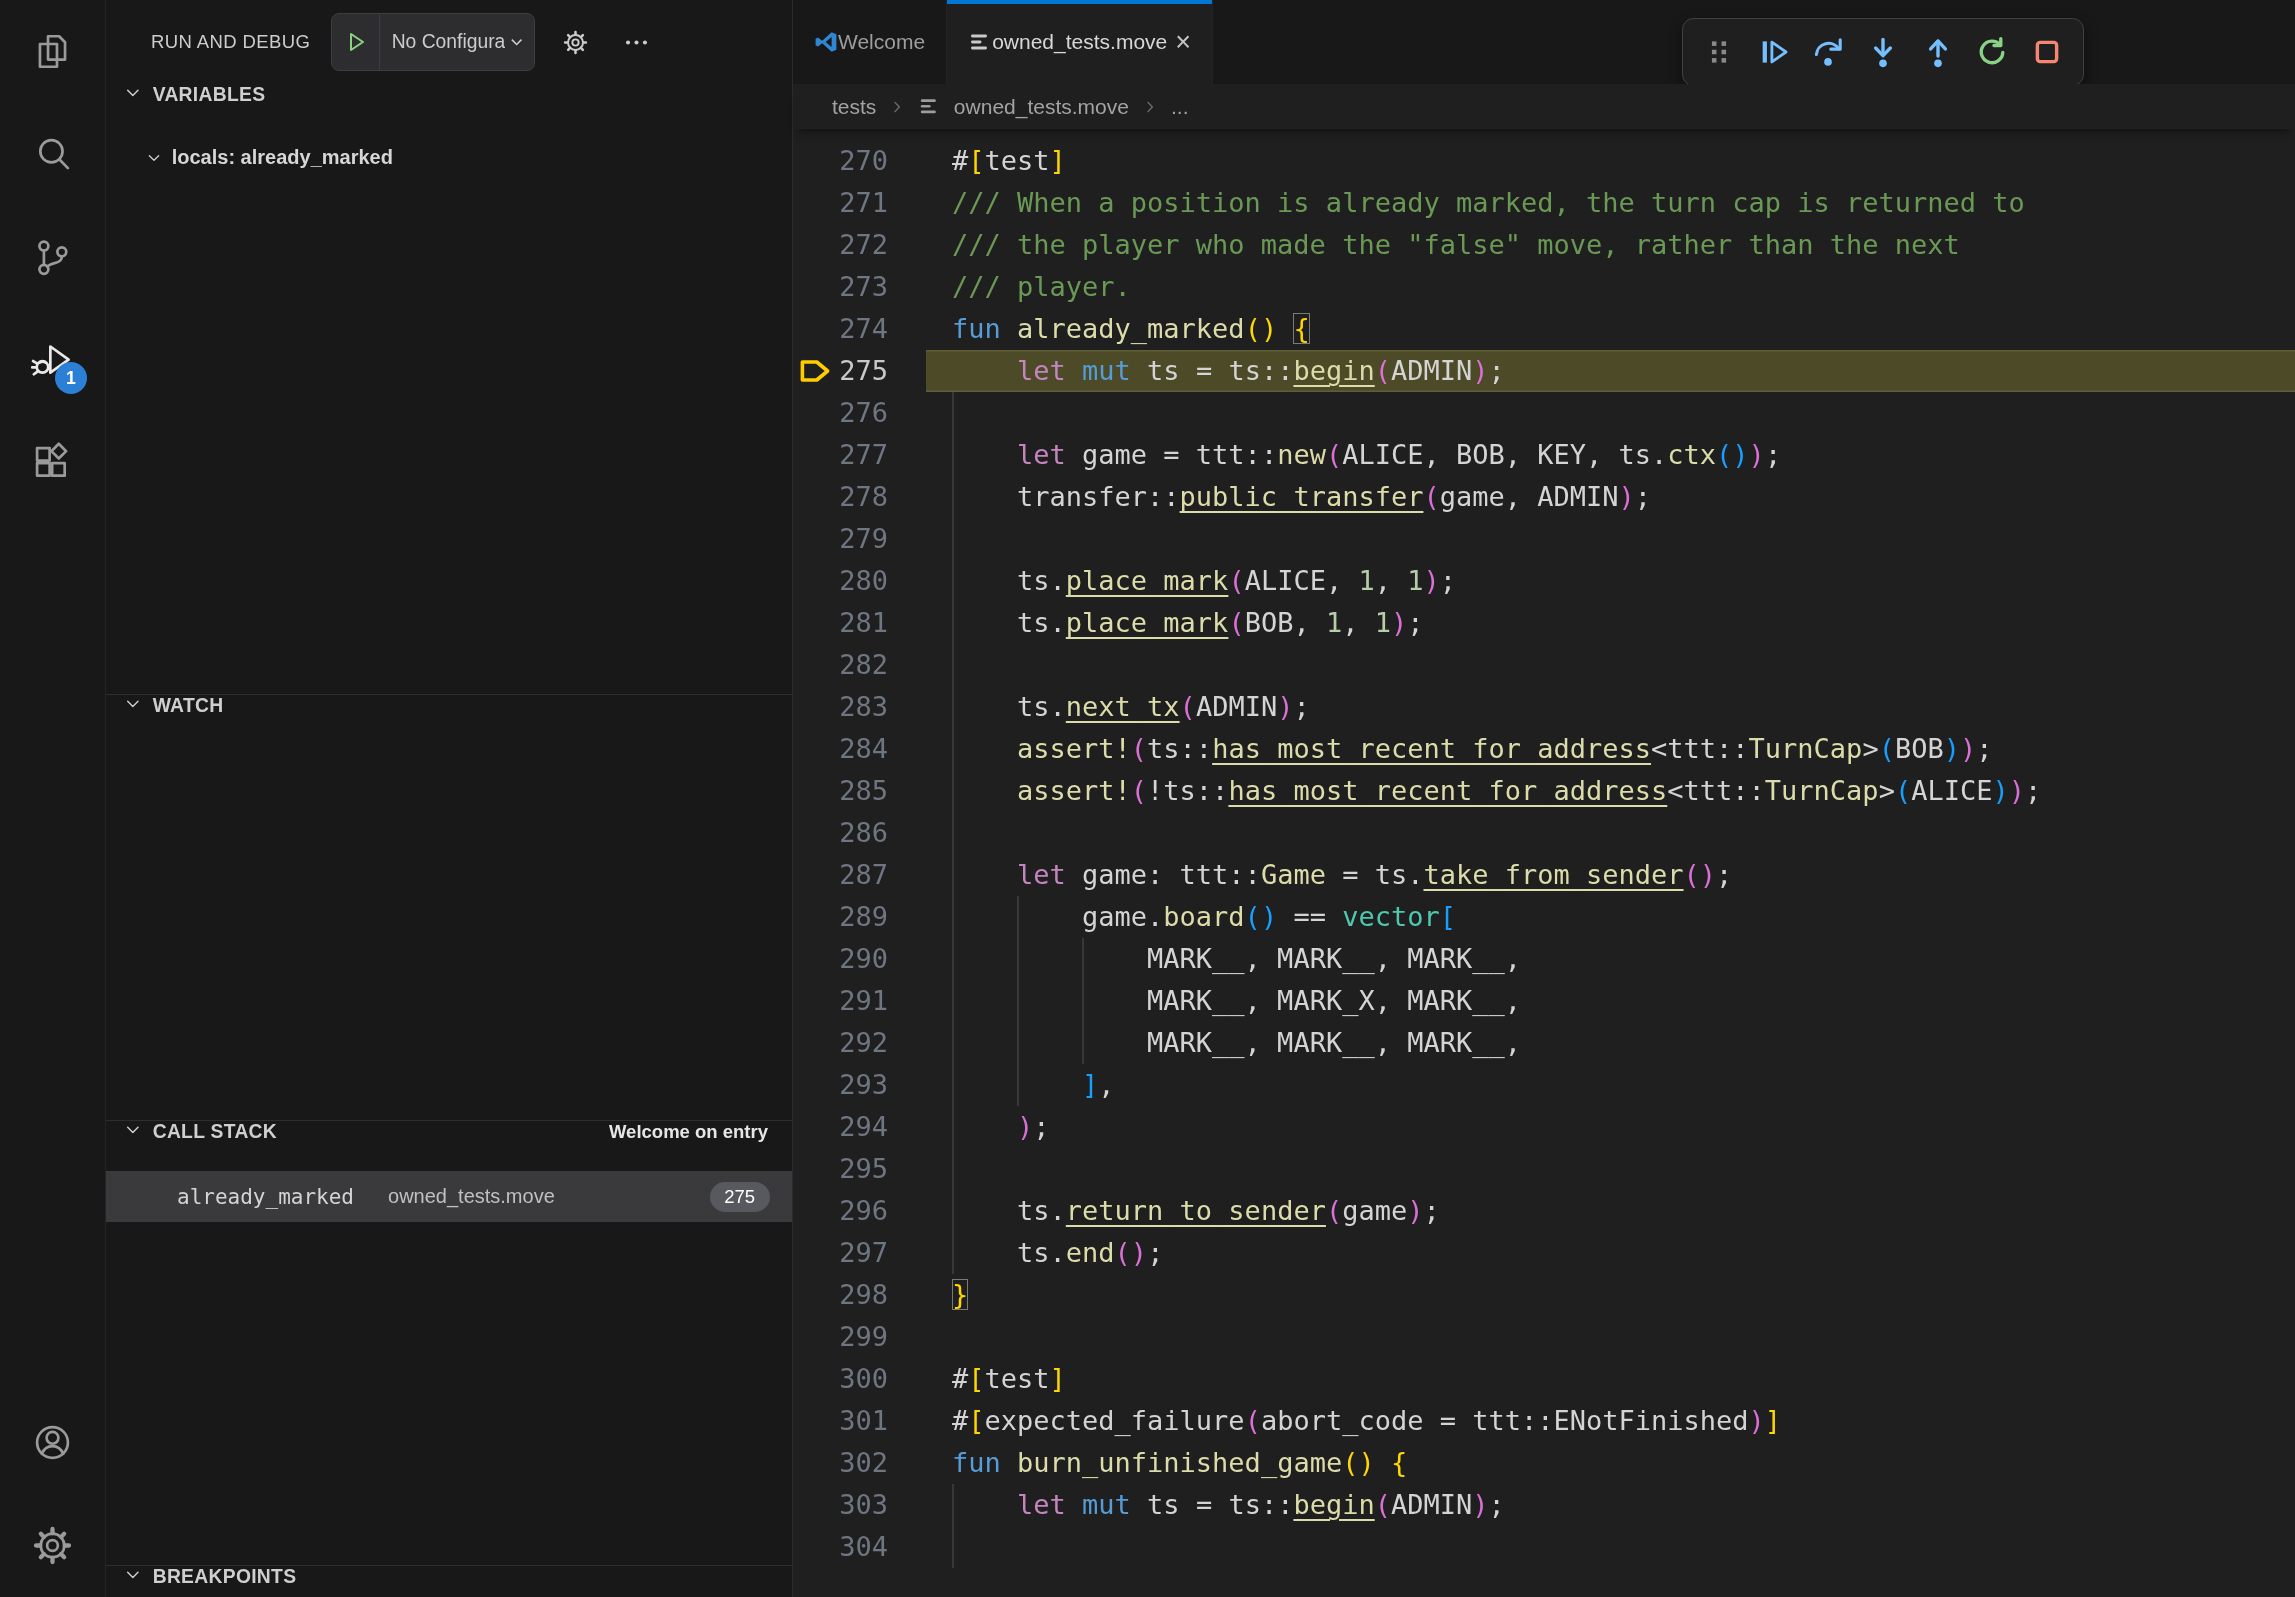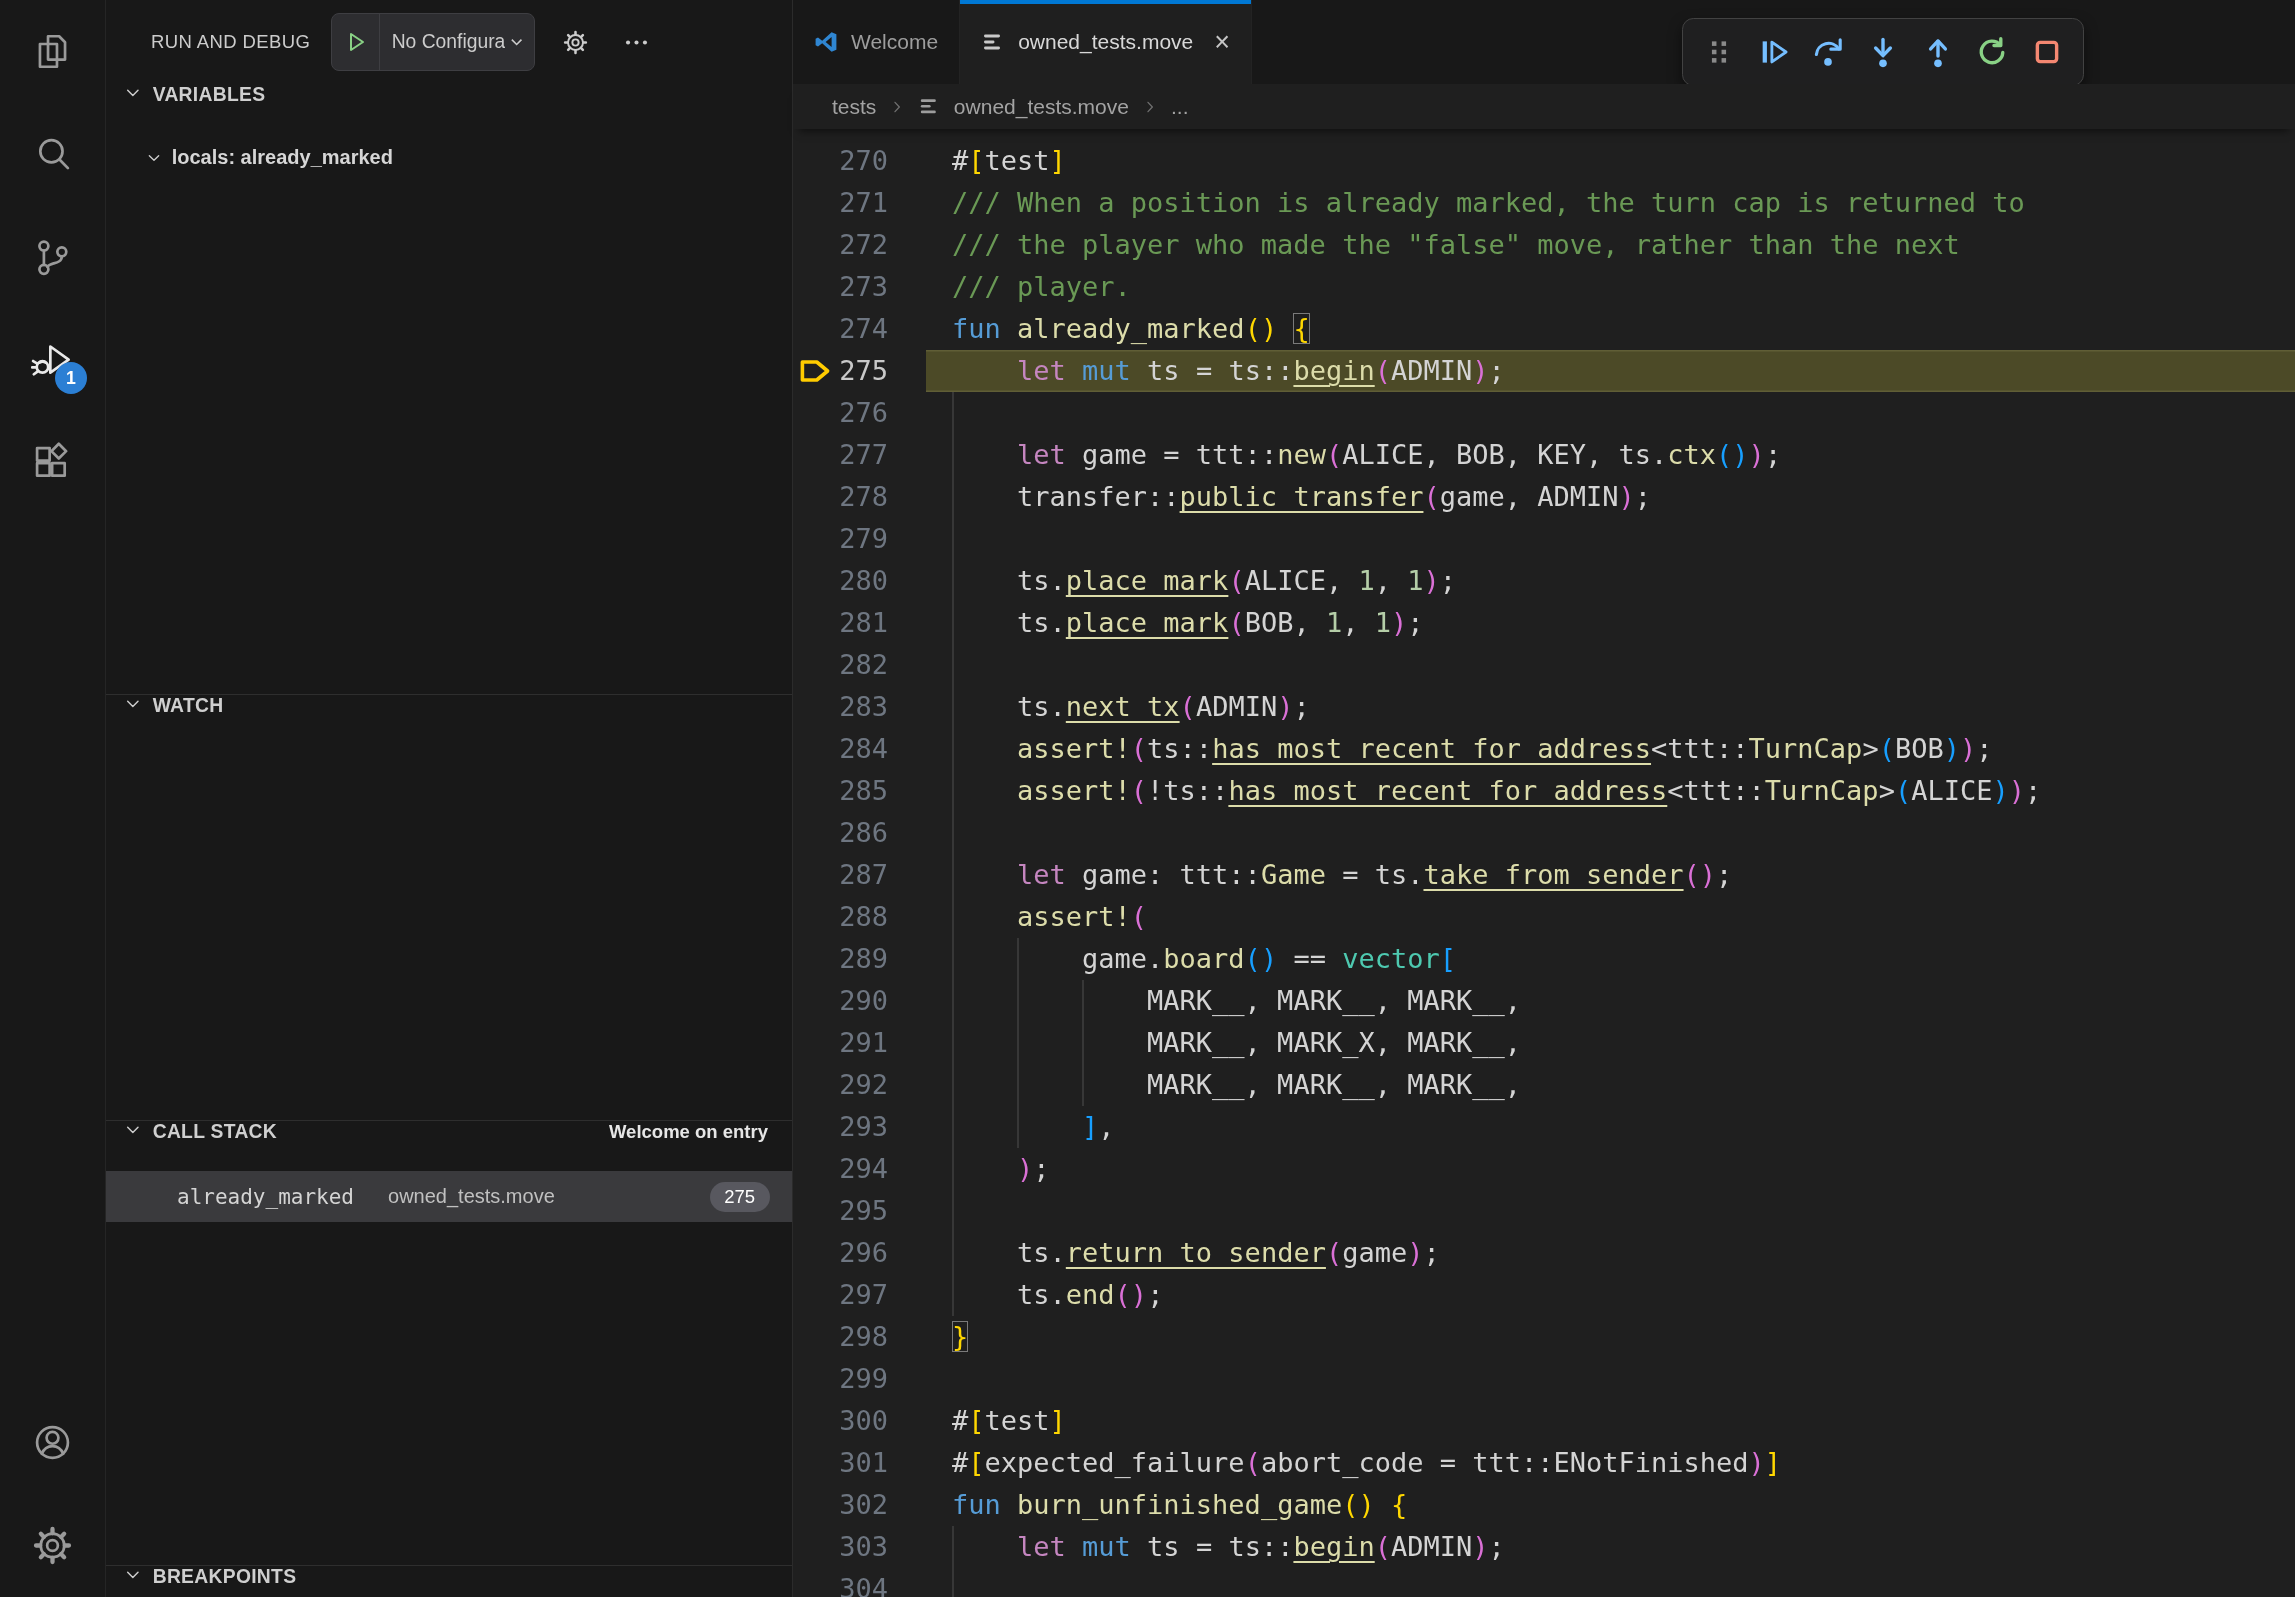--- a/index.html
+++ b/index.html
@@ -47,21 +47,21 @@
   .tree-label{font-size:20px;font-weight:bold;color:#d6d6d6;}
   .stack-row{height:51px;display:flex;align-items:center;background:#3a3a3d;padding:0 22.5px 0 71px;cursor:pointer;}
   .stack-fn{font-family:"DejaVu Sans Mono",monospace;font-size:21px;color:#d4d4d4;}
   .stack-file{margin-left:34px;font-size:20px;color:#c0c0c0;}
   .stack-badge{margin-left:auto;background:#58585f;color:#ffffff;font-size:18.5px;
                border-radius:17.7px;padding:4px 14.5px;}
 
   
   .editor{flex:1;min-width:0;display:flex;flex-direction:column;background:#1f1f1f;}
   .tabbar{height:84px;flex:none;background:#181818;display:flex;position:relative;}
-  .tab{display:flex;align-items:center;gap:13px;padding:0 21px;border-right:1.6px solid #232323;
+  .tab{display:flex;align-items:center;padding:0 21px;border-right:1.6px solid #232323;
        font-size:21px;color:#9d9d9d;cursor:pointer;white-space:nowrap;}
   .tab.active{background:#1f1f1f;color:#d8d8d8;box-shadow:inset 0 4px 0 0 #0078d4;}
   .tab-close{font-size:27px;color:#c5c5c5;margin-left:8px;line-height:1;}
   .moveicon rect{fill:#9d9d9d;}
   .tab.active .moveicon rect{fill:#c9c9c9;}
 
   .toolbar{position:absolute;left:889px;top:17.7px;height:68px;width:402px;box-sizing:border-box;
            display:flex;align-items:center;gap:4.8px;padding:0 11.3px;background:#1f1f20;
            border:1.6px solid #424242;border-radius:11.3px;box-shadow:0 6.4px 13px rgba(0,0,0,.5);}
   .tool{width:50px;height:50px;display:flex;align-items:center;justify-content:center;cursor:pointer;}
@@ -407,24 +407,20 @@
         </div>
         <div class="cl">
           <div class="g">286</div>
           <div class="c"><i class="guide" style="left: calc(0ch + 26px);"></i></div>
         </div>
         <div class="cl">
           <div class="g">287</div>
           <div class="c"><i class="guide" style="left: calc(0ch + 26px);"></i>    <span class="s-ctl">let</span><span class="s-w"> game: ttt::</span><span class="s-fn">Game</span><span class="s-w"> = ts.</span><span class="s-fnu">take_from_sender</span><span class="s-b2">(</span><span class="s-b2">)</span><span class="s-w">;</span></div>
         </div>
         <div class="cl">
-          <div class="g">288</div>
-          <div class="c"><i class="guide" style="left: calc(0ch + 26px);"></i>    <span class="s-fn">assert!</span><span class="s-b2">(</span></div>
-        </div>
-        <div class="cl">
           <div class="g">289</div>
           <div class="c"><i class="guide" style="left: calc(0ch + 26px);"></i><i class="guide" style="left: calc(4ch + 26px);"></i>        <span class="s-w">game.</span><span class="s-fn">board</span><span class="s-b3">(</span><span class="s-b3">)</span><span class="s-w"> == </span><span class="s-ty">vector</span><span class="s-b3">[</span></div>
         </div>
         <div class="cl">
           <div class="g">290</div>
           <div class="c"><i class="guide" style="left: calc(0ch + 26px);"></i><i class="guide" style="left: calc(4ch + 26px);"></i><i class="guide" style="left: calc(8ch + 26px);"></i>            <span class="s-w">MARK__, MARK__, MARK__,</span></div>
         </div>
         <div class="cl">
           <div class="g">291</div>
           <div class="c"><i class="guide" style="left: calc(0ch + 26px);"></i><i class="guide" style="left: calc(4ch + 26px);"></i><i class="guide" style="left: calc(8ch + 26px);"></i>            <span class="s-w">MARK__, MARK_X, MARK__,</span></div>

